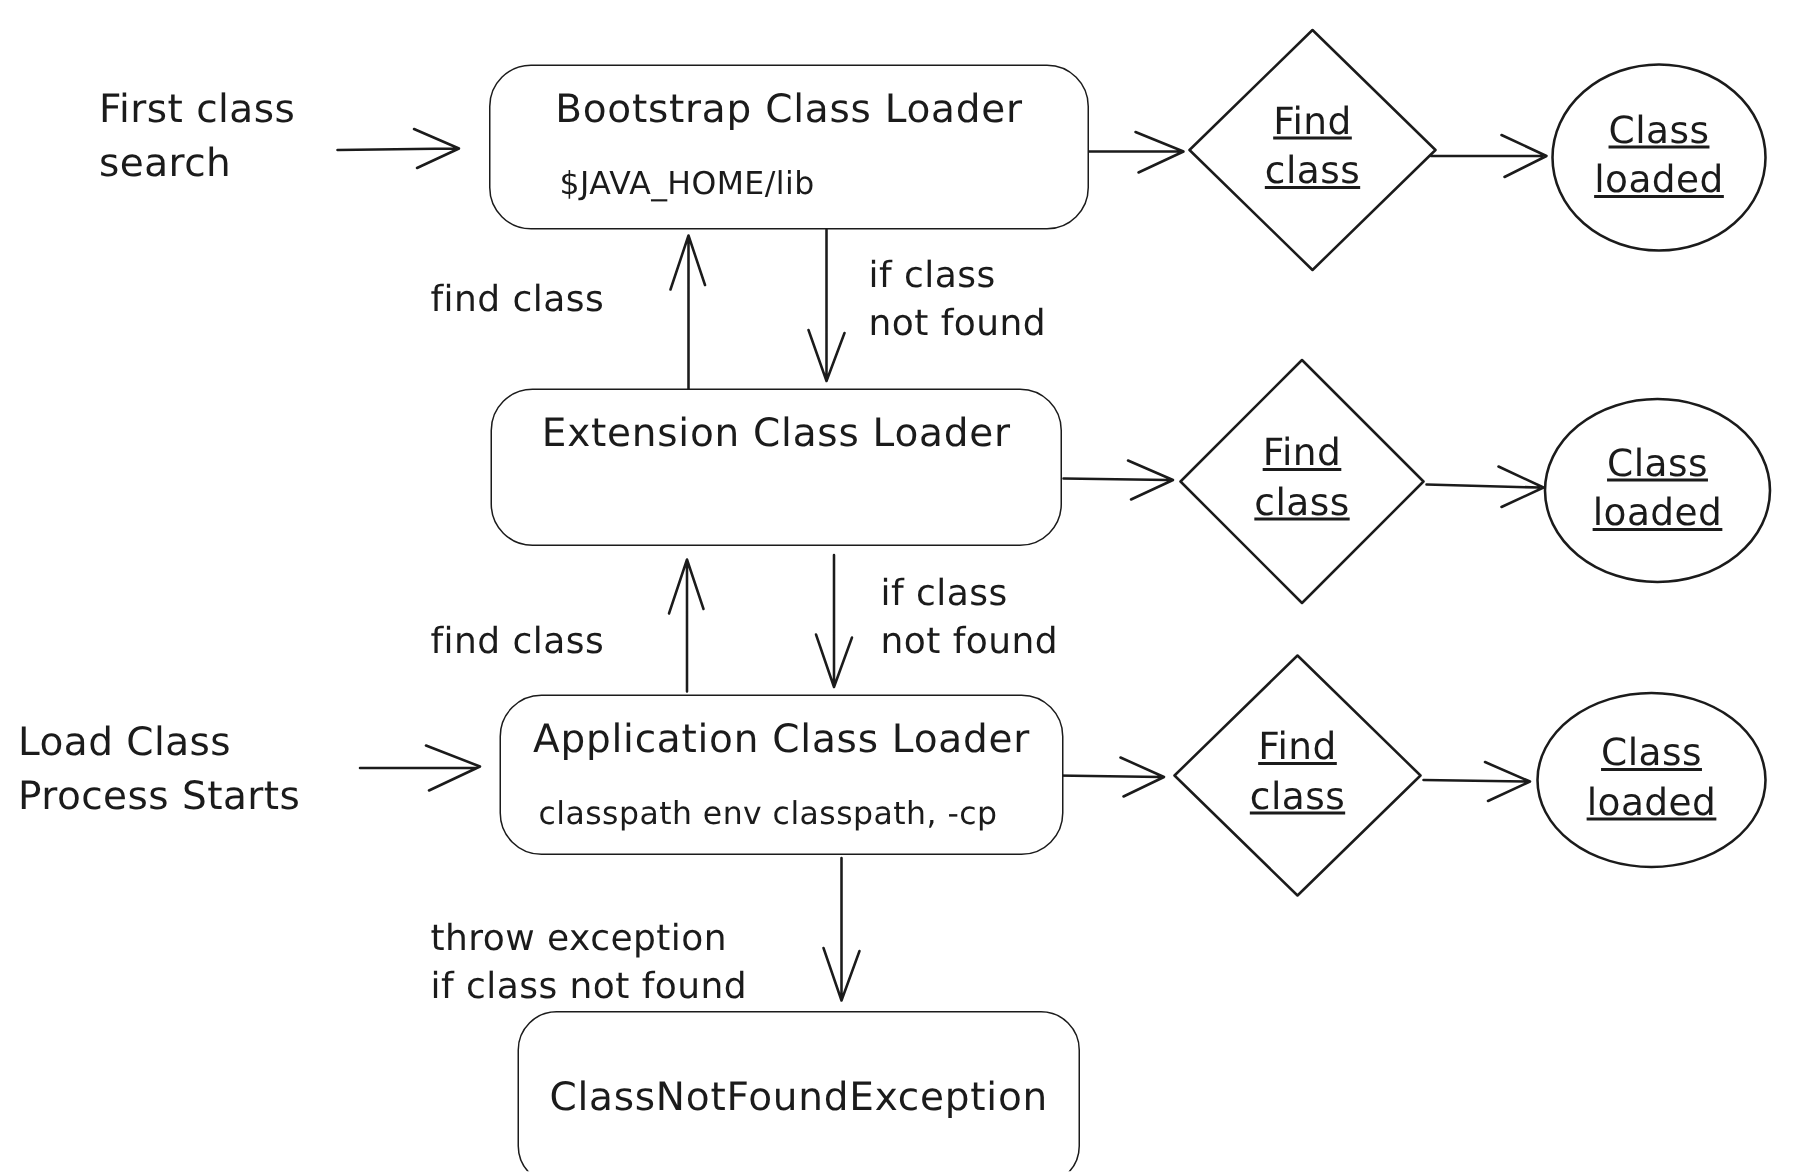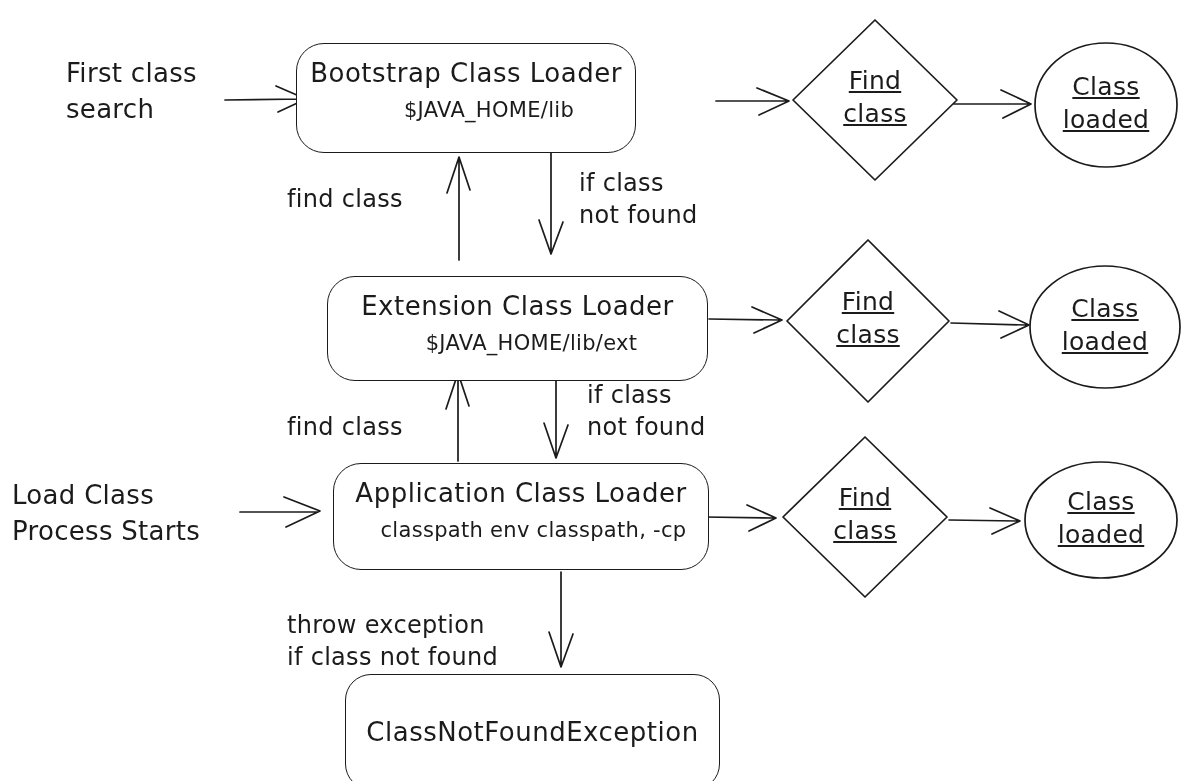--- a/index.html
+++ b/index.html
@@ -33,23 +33,22 @@
     box-sizing: border-box;
   }
   .loader-title {
     text-align: center;
     font-size: 26px;
     margin-top: 14px;
     letter-spacing: 0.5px;
   }
   .loader-sub {
     font-size: 21px;
-    margin-top: 10px;
+    margin-top: 22px;
     letter-spacing: 0.3px;
-    text-align: center;
   }
   .exception-box {
     position: absolute;
     border: 1.8px solid #1b1b1b;
     border-radius: 26px;
     background: #ffffff;
     box-sizing: border-box;
     display: flex;
     align-items: center;
     justify-content: center;
@@ -105,28 +104,27 @@
     <path d="M458,461 L458,374 M446,409 L458,373 L469,406"></path>
     <path d="M556,370 L556,455 M544,423 L556,458 L568,425"></path>
 
     <path d="M240,512 L318,512 M284,497 L320,511 L286,527"></path>
     <path d="M704,517 L774,518 M747,505 L776,518 L749,531"></path>
     <path d="M949,520 L1017,521 M990,508 L1020,521 L992,534"></path>
 
     <path d="M561,572 L561,664 M549,632 L561,667 L573,634"></path>
   </svg>
 
-  <div class="loader-box" style="left:296px; top:43px; width:340px; height:110px;">
+  <div class="loader-box" style="left:326px; top:43px; width:400px; height:110px;">
     <div class="loader-title">Bootstrap Class Loader</div>
     <div class="loader-sub" style="padding-left:46px;">$JAVA_HOME/lib</div>
   </div>
 
-  <div class="loader-box" style="left:327px; top:276px; width:381px; height:105px;">
+  <div class="loader-box" style="left:327px; top:259px; width:381px; height:105px;">
     <div class="loader-title">Extension Class Loader</div>
-    <div class="loader-sub" style="padding-left:28px;">$JAVA_HOME/lib/ext</div>
   </div>
 
   <div class="loader-box" style="left:333px; top:463px; width:376px; height:107px;">
     <div class="loader-title">Application Class Loader</div>
     <div class="loader-sub" style="padding-left:25px;">classpath env classpath, -cp</div>
   </div>
 
   <div class="exception-box" style="left:345px; top:674px; width:375px; height:116px;">
     <span>ClassNotFoundException</span>
   </div>

